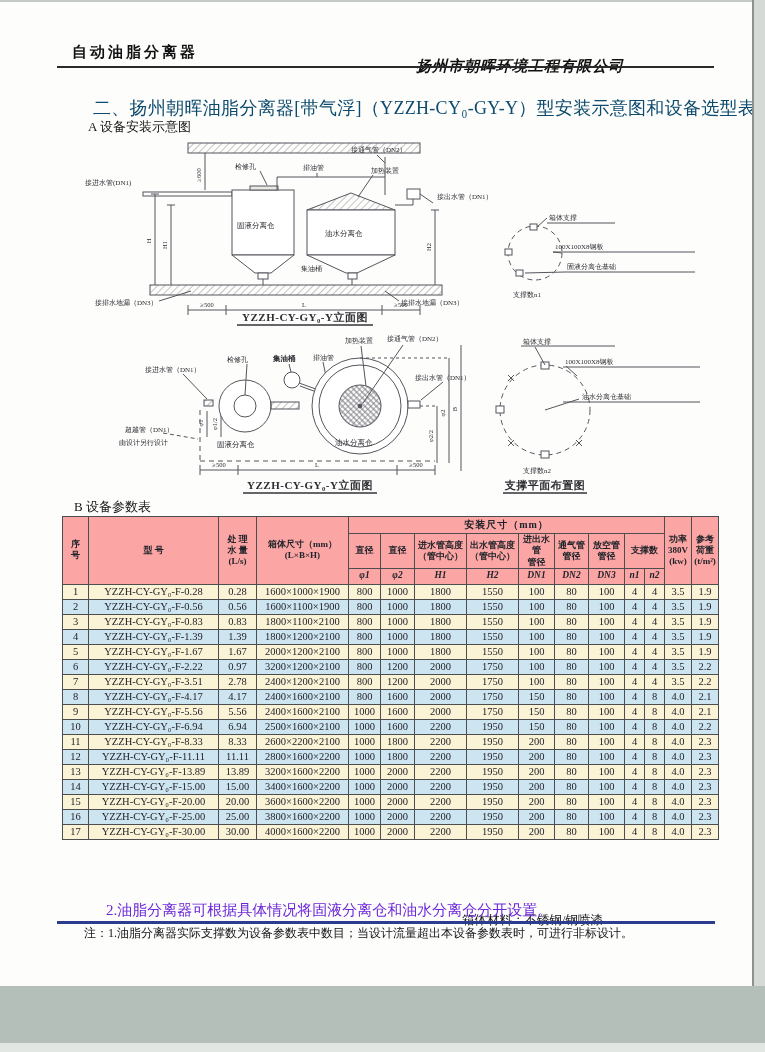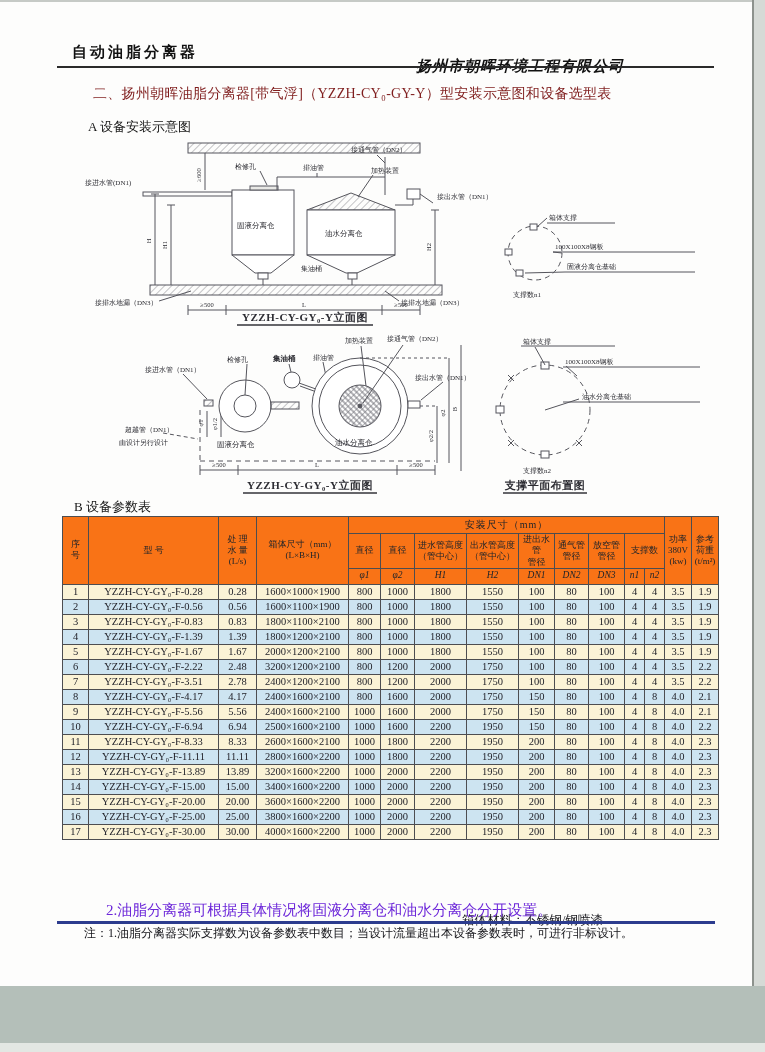--- a/index.html
+++ b/index.html
@@ -17,40 +17,40 @@
   }
   .scan-top { left:0; top:0; width:753px; height:2px; background:#c6cac6; }
   .paper-edge-right { left:752px; top:0; width:2px; height:986px; background:#8d928d; }
   .scan-right { left:754px; top:0; width:11px; height:1052px; background:#d6dad6; }
   .scan-bottom { left:0; top:986px; width:765px; height:57px; background:#b4bfb9; }
   .scan-bottom2 { left:0; top:1043px; width:765px; height:9px; background:#e3e7e3; }
 
   .header-left { left:72px; top:43px; font-size:15px; font-weight:bold; letter-spacing:3px; color:#111; }
   .header-right { left:416px; top:41px; font-size:15px; font-weight:bold; font-style:italic; letter-spacing:1px; color:#111;margin-top:16px; }
   .header-rule { left:57px; top:66px; width:657px; height:2px; background:#2a2a2a; }
-  .doc-title { left:93px; top:85px; font-size:14px; letter-spacing:0.3px; color:#7f1d1d; }
+  .doc-title { left:93px; top:96px; font-size:18px; letter-spacing:0.3px; color:#0c4a6e; }
   .section-label { font-size:13px; color:#161616; }
   .section-a { left:88px; top:118px; }
   .section-b { left:74px; top:498px; }
 
   svg.diagrams { left:55px; top:133px; width:660px; height:362px; }
   svg text { fill:#2d2d33; font-family:"Liberation Serif","DejaVu Serif",serif; }
   .dlab { font-size:7px; }
   .dlab2 { font-size:7.5px; }
   .dcap { font-size:11px; font-weight:bold; letter-spacing:0.5px; }
   .ddim { font-size:6.5px; }
   .dbold { font-weight:bold; }
 
   table.param-table {
     left:62px; top:516px; position:absolute;
     border-collapse:collapse; table-layout:fixed;
     font-family:"Liberation Serif","DejaVu Serif",serif;
   }
   .param-table th, .param-table td { border:1px solid #4d4d50; padding:0; text-align:center; vertical-align:middle; }
-  .param-table thead th { background:#f97316; font-weight:normal; font-size:9px; line-height:1.25; white-space:pre-line; color:#20242a; }
+  .param-table thead th { background:#fca5a5; font-weight:bold; font-size:9px; line-height:1.25; white-space:pre-line; color:#20242a; }
   .param-table th.group-th { font-size:10px; height:16px; letter-spacing:1px; }
   .param-table tr.unit-row th { font-size:9.5px; height:15px; font-style:italic; }
   .param-table tbody td { font-size:10.5px; height:14px; color:#23232a; }
   .row-cream td { background:#fbf3d6; }
   .row-blue td { background:#cde4f1; }
 
   .material-note { left:462px; top:912px; font-size:12.5px; color:#15151a; }
   .note-1 { left:84px; top:884px; font-size:12px; color:#15151a;margin-top:41px; }
   .note-2 { left:106px; top:901px; font-size:15px; color:#6d28d9; }
   .blue-rule { left:57px; top:921px; width:658px; height:3px; background:#2c3c8e; }
@@ -418,21 +418,21 @@
         <td>80</td>
         <td>100</td>
         <td>4</td>
         <td>4</td>
         <td>3.5</td>
         <td>1.9</td>
       </tr>
       <tr class="row-blue">
         <td>6</td>
         <td>YZZH-CY-GY₀-F-2.22</td>
-        <td>2.48</td>
+        <td>0.97</td>
         <td>3200×1200×2100</td>
         <td>800</td>
         <td>1200</td>
         <td>2000</td>
         <td>1750</td>
         <td>100</td>
         <td>80</td>
         <td>100</td>
         <td>4</td>
         <td>4</td>
@@ -504,21 +504,21 @@
         <td>100</td>
         <td>4</td>
         <td>8</td>
         <td>4.0</td>
         <td>2.2</td>
       </tr>
       <tr class="row-cream">
         <td>11</td>
         <td>YZZH-CY-GY₀-F-8.33</td>
         <td>8.33</td>
-        <td>2600×1600×2100</td>
+        <td>2600×2200×2100</td>
         <td>1000</td>
         <td>1800</td>
         <td>2200</td>
         <td>1950</td>
         <td>200</td>
         <td>80</td>
         <td>100</td>
         <td>4</td>
         <td>8</td>
         <td>4.0</td>

